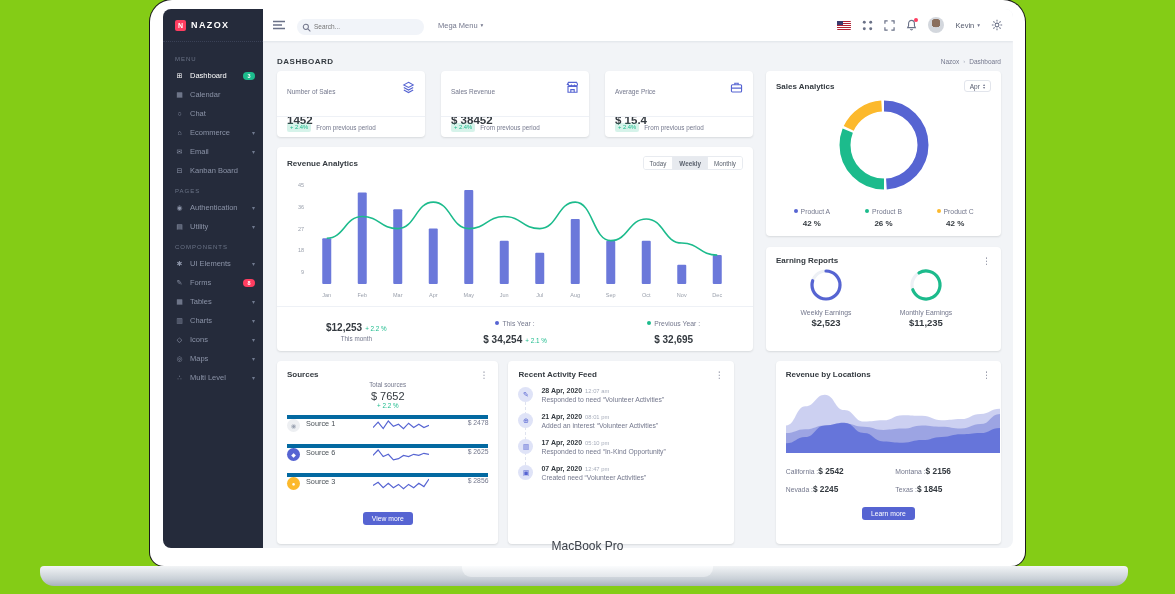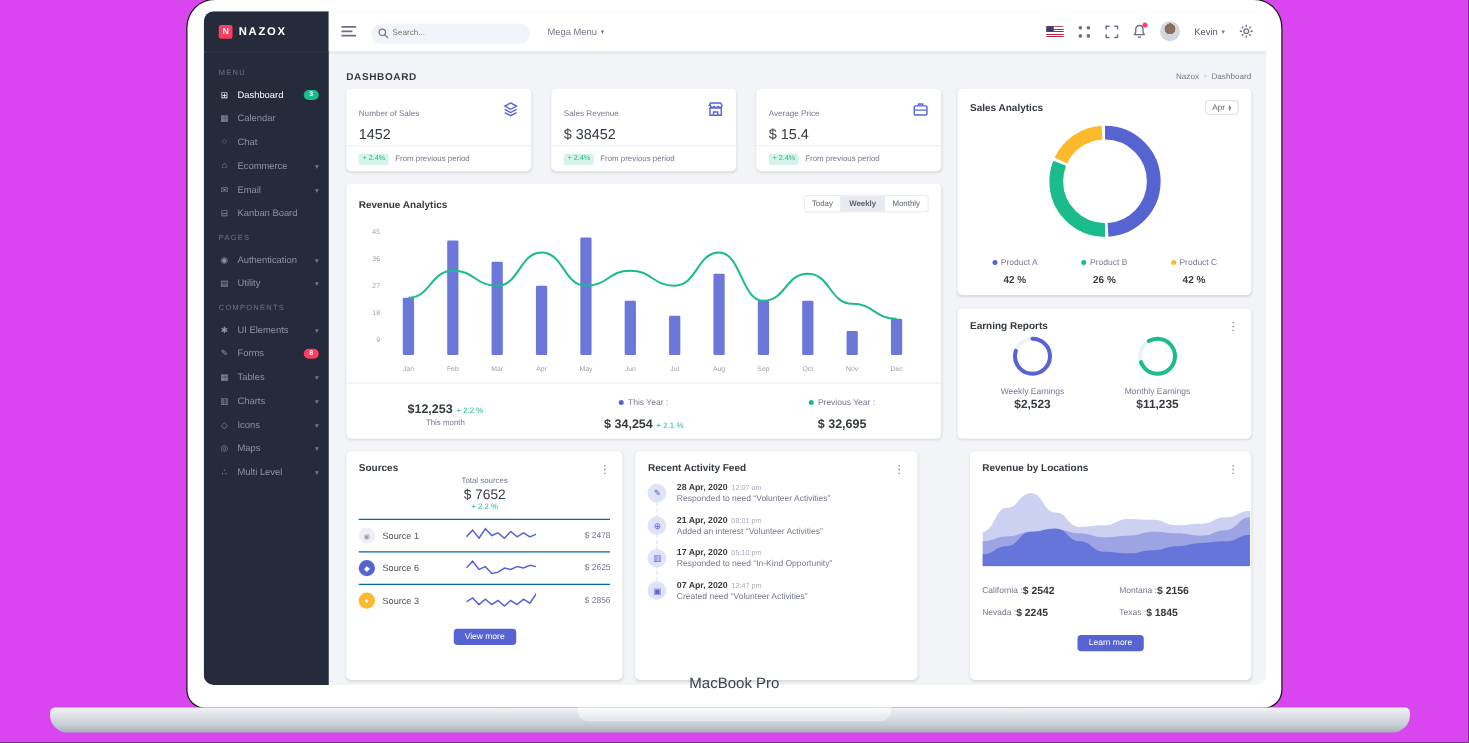--- a/index.html
+++ b/index.html
@@ -1,17 +1,17 @@
 <!DOCTYPE html>
 <html><head>
 <meta charset="utf-8">
 <style>
   html,body{margin:0;padding:0;background:#000;}
   body{font-family:"Liberation Sans",sans-serif;-webkit-font-smoothing:antialiased;}
-  .stage{position:relative;width:1175px;height:594px;background:#d946ef;overflow:hidden;}
+  .stage{position:relative;width:1175px;height:594px;background:#84cc16;overflow:hidden;}
 
   
   .screen{position:absolute;left:150px;top:0;width:875px;height:566px;background:#fff;
     border-radius:22px 22px 14px 14px;box-shadow:0 0 0 1px #1a1a1a;}
   .viewport{position:absolute;left:13px;top:9px;width:850px;height:539px;border-radius:8px;
     overflow:hidden;background:#f2f4f7;}
   .device-label{position:absolute;left:0;right:0;bottom:11px;height:16px;text-align:center;
     font-size:12px;color:#3d424a;}
   .base{position:absolute;left:40px;top:566px;width:1088px;height:20px;
     background:linear-gradient(180deg,#f2f4f6,#c9d0d7 65%,#a9b2bc);border-radius:4px 4px 14px 14px;}
@@ -63,21 +63,21 @@
   .crumbs{font-size:6.5px;color:#74788d;display:flex;gap:4px;align-items:center;}
   .crumbs .sep{color:#aab0bd;font-size:6px;}
 
   .card{background:#fff;border-radius:4px;box-shadow:0 1px 2px rgba(56,65,74,.14);}
   .row-a{display:flex;gap:13px;}
   .col-left{width:476px;}
   .col-right{width:235px;}
   .stat-row{display:flex;gap:16px;height:66px;}
   .stat-card{flex:1;position:relative;padding:9px 10px 0;box-sizing:border-box;}
   .stat-title{font-size:6.5px;color:#74788d;}
-  .stat-value{font-size:11.5px;font-weight:normal;color:#343a40;margin-top:4px;}
+  .stat-value{font-size:11.5px;font-weight:bold;color:#343a40;margin-top:16px;}
   .stat-ic{position:absolute;right:9px;top:9px;}
   .stat-foot{position:absolute;left:0;right:0;bottom:0;height:20px;border-top:1px solid #eef1f6;
     display:flex;align-items:center;gap:5px;padding-left:10px;}
   .pill-green{background:rgba(28,187,140,.18);color:#1cbb8c;font-size:5.8px;padding:1.5px 3px;border-radius:2px;}
   .muted-sm{font-size:6.3px;color:#74788d;}
 
   .card-head{display:flex;justify-content:space-between;align-items:center;}
   .card-title{font-size:8px;font-weight:bold;color:#343a40;}
   .kebab{color:#74788d;font-size:9px;line-height:8px;cursor:pointer;}
   .kebab::after{content:"⋮";}
@@ -114,21 +114,21 @@
 
   .row-b{display:flex;gap:10px;margin-top:10px;}
   .row-b .card{height:183px;box-sizing:border-box;overflow:hidden;padding:9px 10px 0;}
   .sources-card{width:232px;}
   .activity-card{width:236px;}
   .locations-card{width:236px;margin-left:32px;}
 
   .src-total{text-align:center;margin-top:2px;}
   .src-total-value{font-size:11px;font-weight:normal;color:#343a40;margin-top:2px;}
   .src-rows{margin-top:6px;}
-  .src-row{display:flex;align-items:center;height:25px;border-top:1px solid #0369a1;gap:6px;}
+  .src-row{display:flex;height:25px;border-top:4px solid #0369a1;gap:6px;}
   .src-ic{width:13px;height:13px;border-radius:50%;font-size:6px;display:flex;align-items:center;justify-content:center;}
   .src-name{font-size:7.3px;color:#495057;width:42px;}
   .src-spark{flex:1;display:flex;justify-content:center;}
   .src-amt{font-size:6.8px;color:#74788d;width:34px;text-align:right;}
   .btn-primary{display:inline-block;background:#5664d2;color:#fff;font-size:6.8px;border-radius:3px;
     padding:3px 9px;cursor:pointer;}
   .center{text-align:center;}
 
   .feed{position:relative;margin-top:8px;}
   .feed::before{content:"";position:absolute;left:7px;top:10px;bottom:6px;border-left:1px dashed #dfe3ef;}

